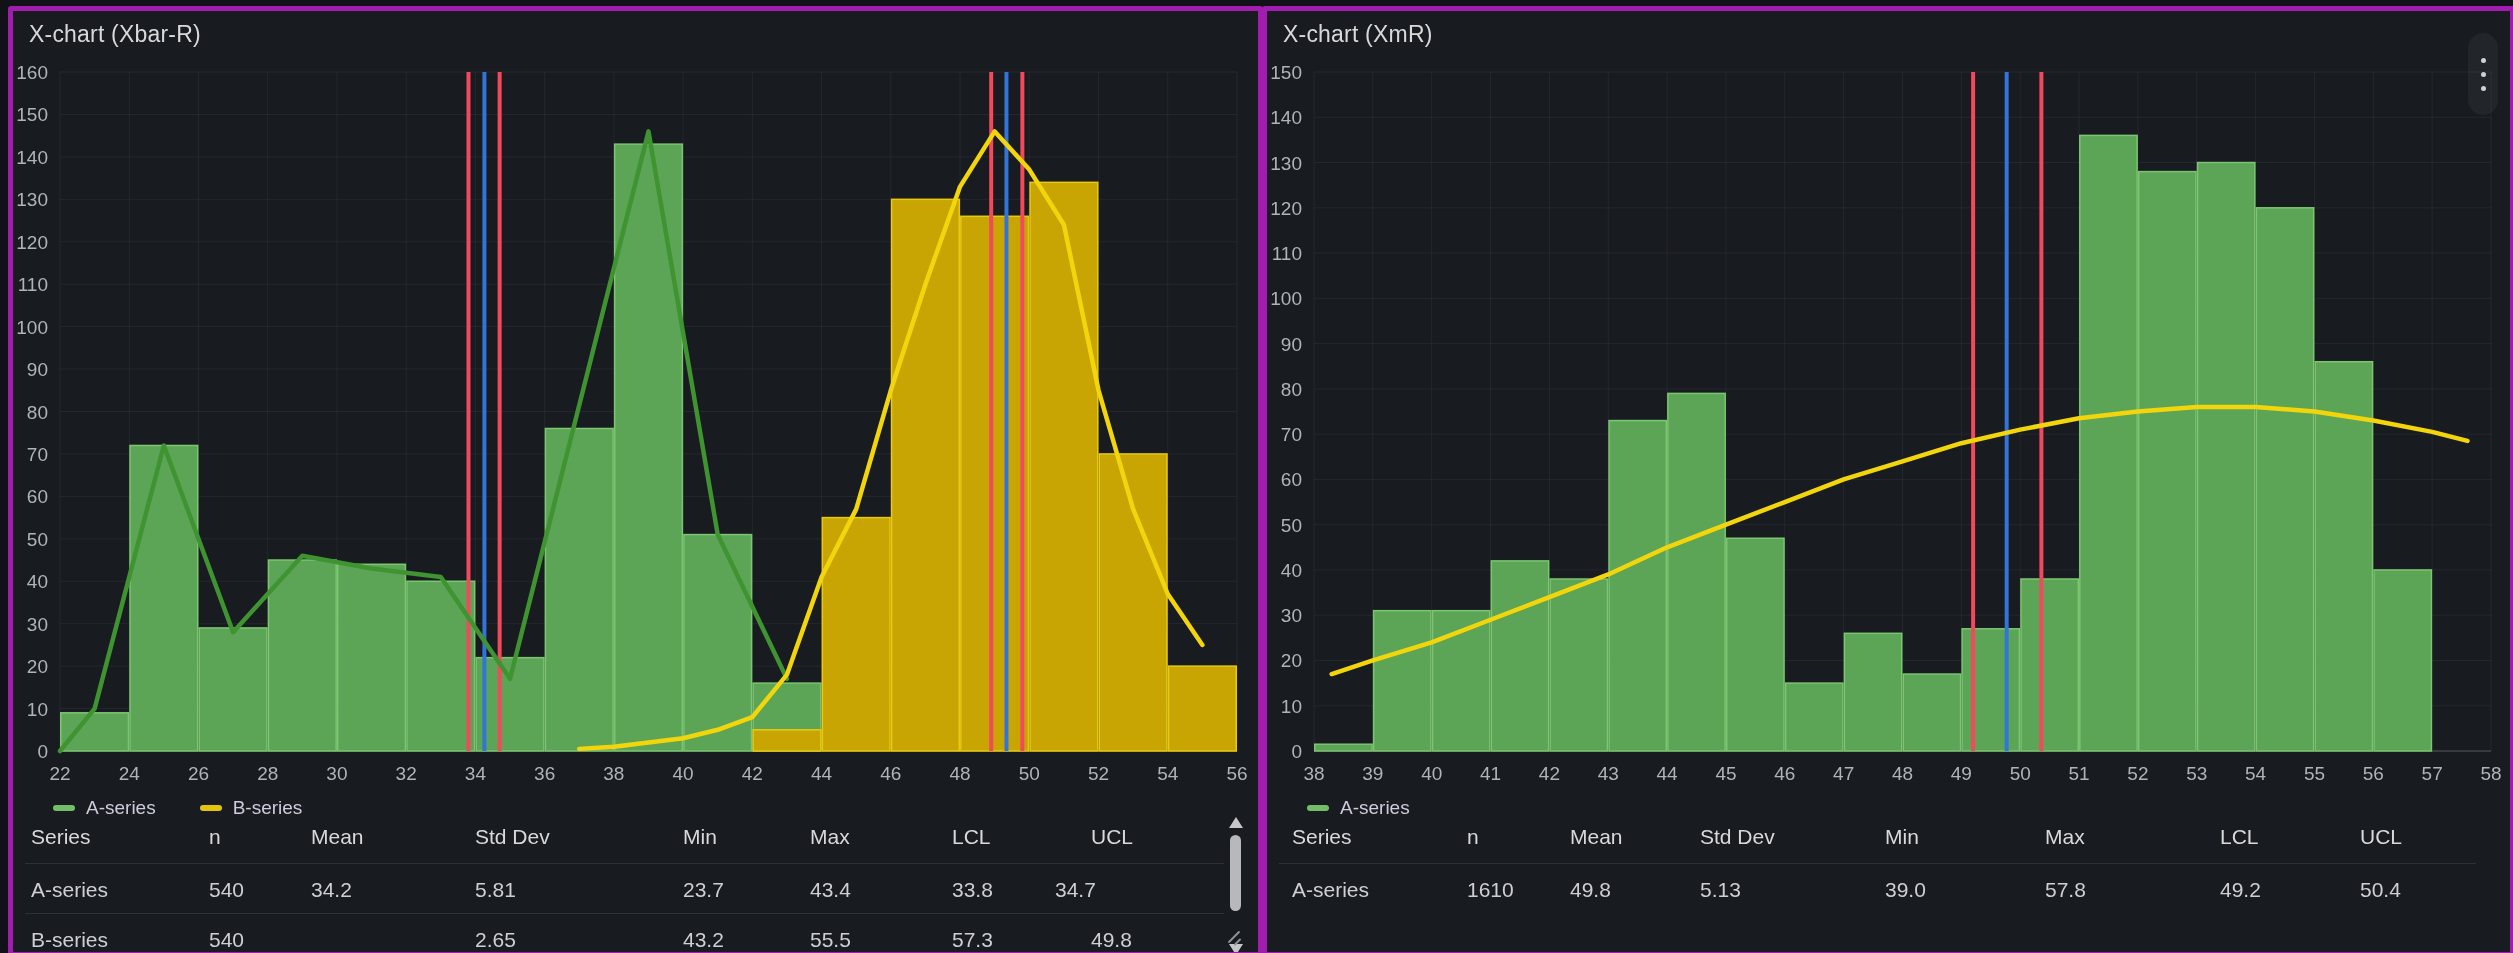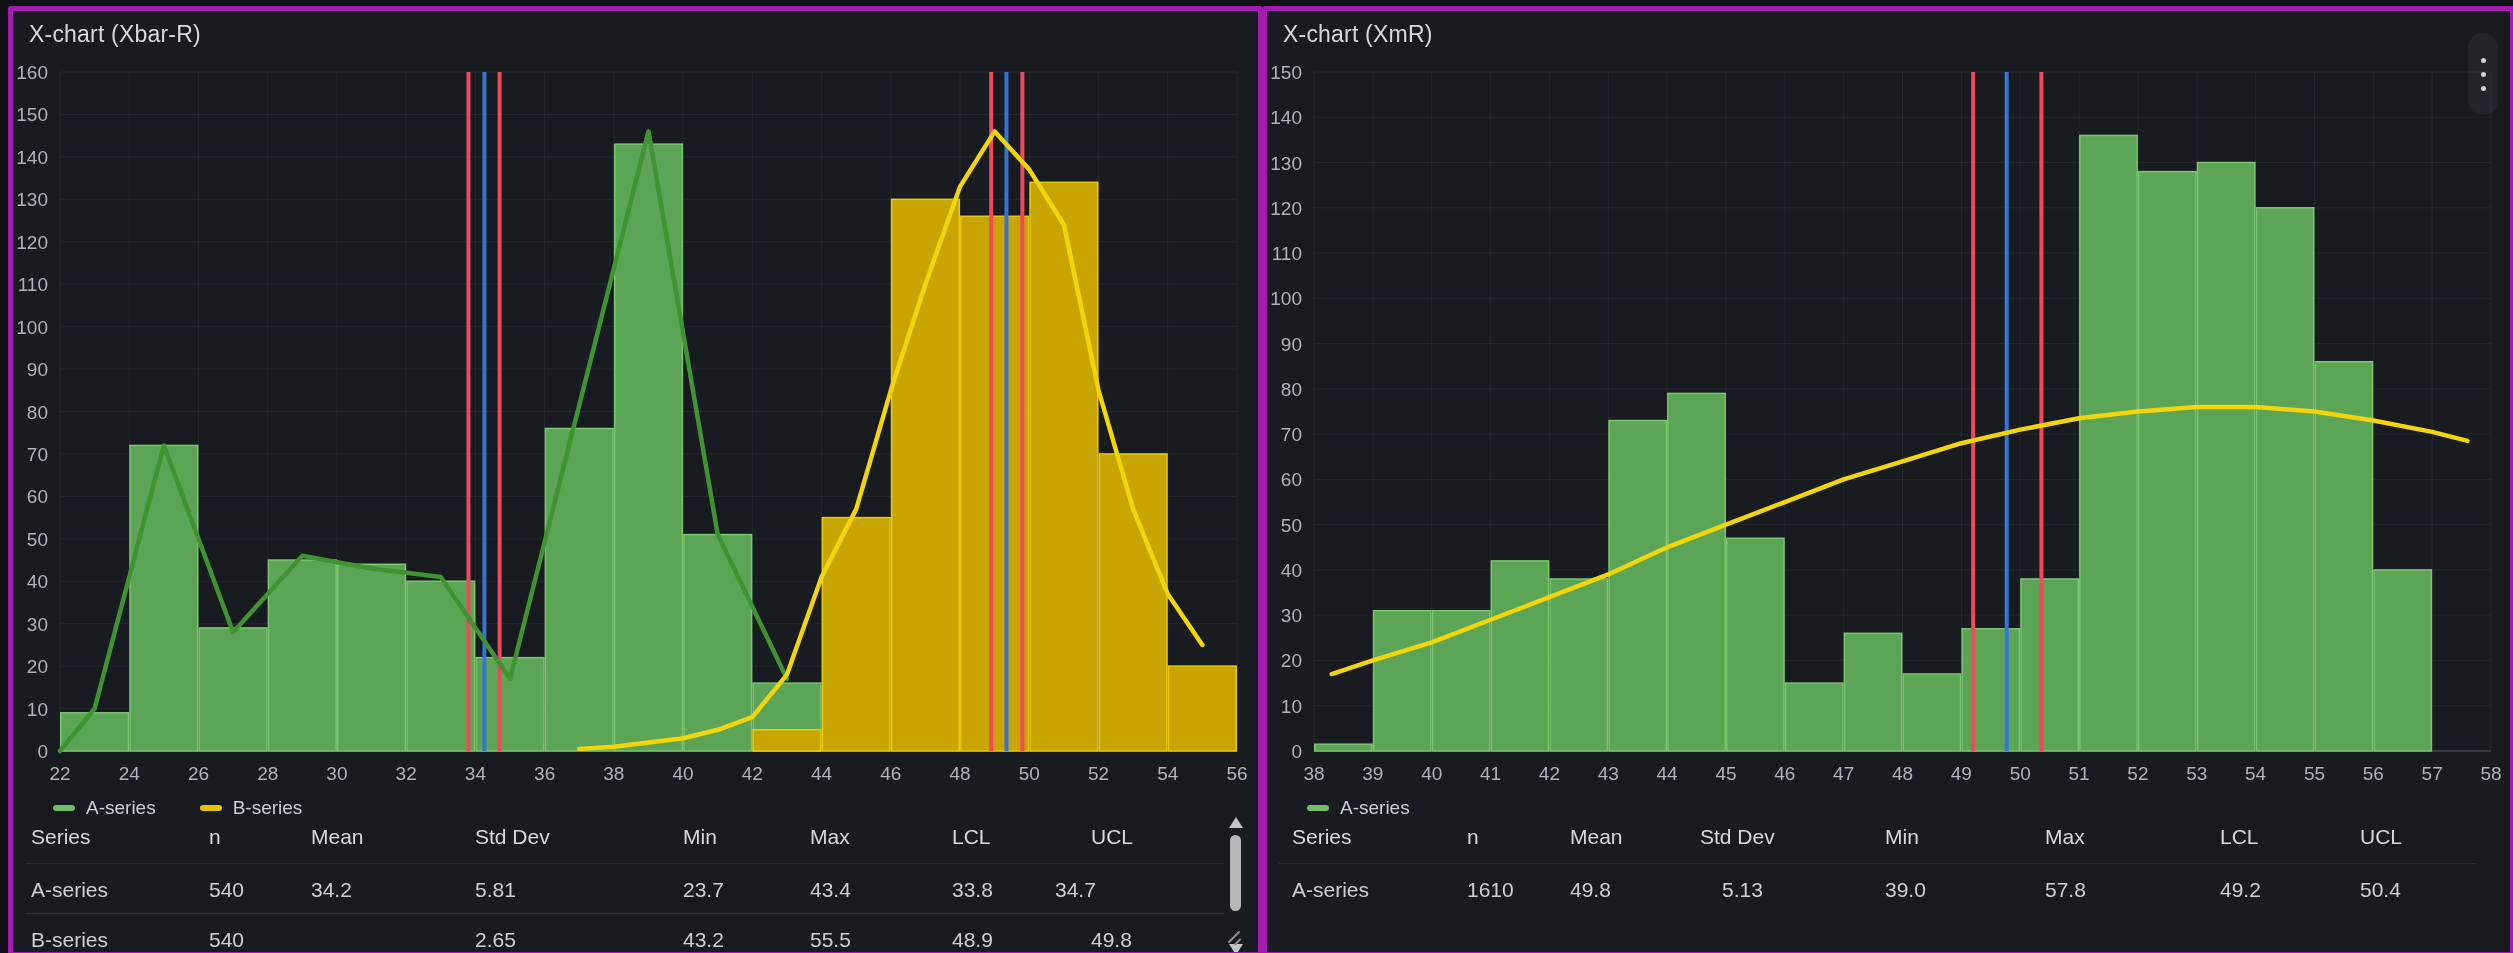--- a/index.html
+++ b/index.html
@@ -169,21 +169,21 @@
       <div class="tbl-cell" style="left: 797px; top: 867px;">43.4</div>
       <div class="tbl-cell" style="left: 939px; top: 867px;">33.8</div>
       <div class="tbl-cell" style="left: 1042px; top: 867px;">34.7</div>
       <div class="tbl-sep" style="top: 902px;"></div>
       <div class="tbl-cell" style="left: 18px; top: 917px;">B-series</div>
       <div class="tbl-cell" style="left: 196px; top: 917px;">540</div>
       <div class="tbl-cell" style="left: 298px; top: 965px;">49.3</div>
       <div class="tbl-cell" style="left: 462px; top: 917px;">2.65</div>
       <div class="tbl-cell" style="left: 670px; top: 917px;">43.2</div>
       <div class="tbl-cell" style="left: 797px; top: 917px;">55.5</div>
-      <div class="tbl-cell" style="left: 939px; top: 917px;">48.9</div>
+      <div class="tbl-cell" style="left: 939px; top: 917px;">57.3</div>
       <div class="tbl-cell" style="left: 1078px; top: 917px;">49.8</div>
     </div>
   <div class="scrollbar">
     <div class="scroll-arrow scroll-up"></div>
     <div class="scroll-thumb"></div>
     <div class="scroll-arrow scroll-down"></div>
   </div>
   <div class="resize-handle">
     <span></span>
       <span></span>
@@ -309,19 +309,19 @@
       <div class="tbl-header" style="left: 303px; top: 814px;">Mean</div>
       <div class="tbl-header" style="left: 433px; top: 814px;">Std Dev</div>
       <div class="tbl-header" style="left: 618px; top: 814px;">Min</div>
       <div class="tbl-header" style="left: 778px; top: 814px;">Max</div>
       <div class="tbl-header" style="left: 953px; top: 814px;">LCL</div>
       <div class="tbl-header" style="left: 1093px; top: 814px;">UCL</div>
       <div class="tbl-sep" style="top: 852px;"></div>
       <div class="tbl-cell" style="left: 25px; top: 867px;">A-series</div>
       <div class="tbl-cell" style="left: 200px; top: 867px;">1610</div>
       <div class="tbl-cell" style="left: 303px; top: 867px;">49.8</div>
-      <div class="tbl-cell" style="left: 433px; top: 867px; margin-left: 22px;">5.13</div>
+      <div class="tbl-cell" style="left: 433px; top: 867px;">5.13</div>
       <div class="tbl-cell" style="left: 618px; top: 867px; text-align: center;">39.0</div>
       <div class="tbl-cell" style="left: 778px; top: 867px;">57.8</div>
       <div class="tbl-cell" style="left: 953px; top: 867px;">49.2</div>
       <div class="tbl-cell" style="left: 1093px; top: 867px;">50.4</div>
     </div>
 </div>
 
 </body></html>

